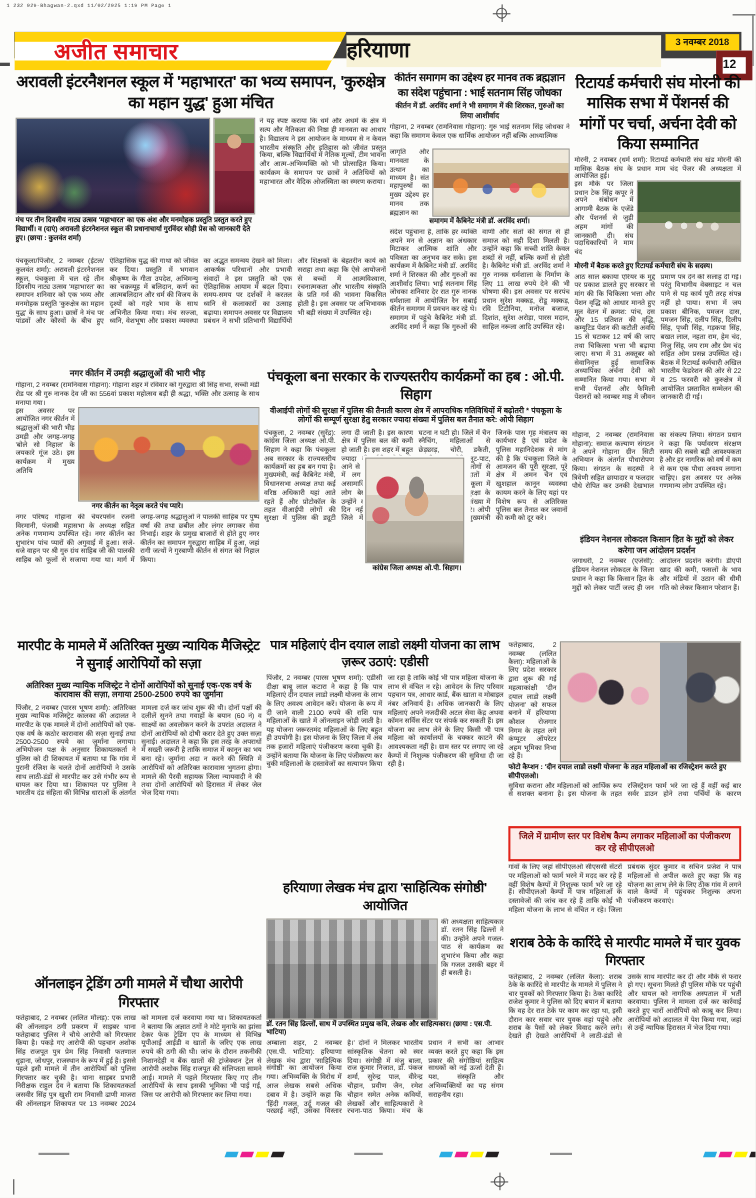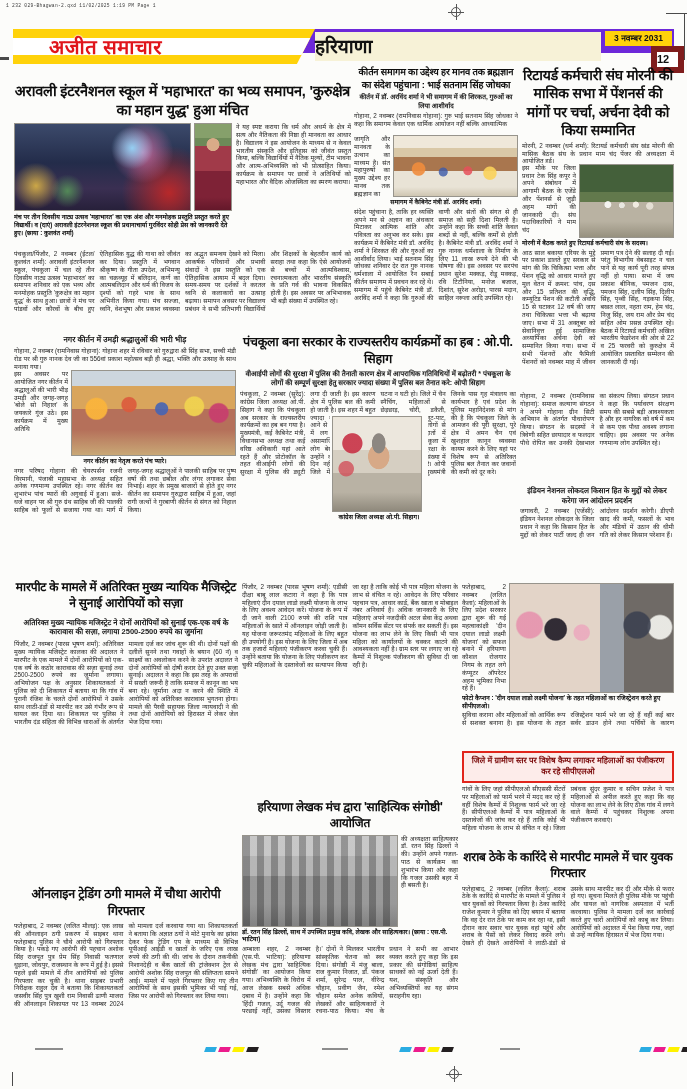--- a/index.html
+++ b/index.html
@@ -9,21 +9,21 @@
   .headline{font-weight:800;text-align:center;color:#0e0e0e;line-height:1.32;letter-spacing:-0.2px;}
   .subhead{font-weight:700;text-align:center;color:#1a1a1a;line-height:1.3;}
   .bodytext{font-size:6.3px;line-height:1.24;text-align:justify;color:#2b2b2b;overflow:hidden;}
   .cols2{columns:2;column-gap:5px;}
   .cols3{columns:3;column-gap:5px;}
   .cols4{columns:4;column-gap:5px;}
   .caption{font-size:6.3px;font-weight:700;color:#0d0d0d;line-height:1.22;}
   .photo{border:1px solid #97948c;box-sizing:border-box;}
   .row{display:flex;}
   
-  .masthead{position:absolute;left:13px;top:29px;width:661px;height:24px;background:#6d28d9;}
+  .masthead{position:absolute;left:13px;top:29px;width:661px;height:24px;background:#404040;}
   .brand-wrap{position:absolute;left:0;top:0;width:302px;height:35px;background:#ffd20a;
               clip-path:polygon(0 0,100% 0,94% 100%,0 100%);}
   .brand-stripe{position:absolute;left:0;top:9px;width:100%;height:17px;background:#ffffff;}
   .brand-text{position:absolute;left:36px;top:4px;font-size:20px;font-weight:800;color:#e0151b;
               text-shadow:0 0 1.5px #fff,0 0 1.5px #fff,0 0 2px #fff;letter-spacing:0.5px;}
   .city-text{position:absolute;left:168px;top:13px;font-size:8.5px;font-weight:700;color:#ffffff;}
   .section-box{position:absolute;left:302px;top:3px;width:286px;height:29px;background:#f7f2d7;
                text-align:left;line-height:29px;font-size:19px;font-weight:800;color:#111;}
   .date-box{position:absolute;left:592px;top:2px;width:67px;height:15px;background:#ffd20a;
             text-align:center;line-height:15px;font-size:8.5px;font-weight:700;color:#111;}
@@ -67,25 +67,25 @@
   <div class="cropline" style="left:666px;top:13px;width:21px;height:1px;"></div>
   <div class="cropline" style="left:0;top:57px;width:9px;height:3px;"></div>
 
   <div class="masthead">
     <div class="brand-wrap">
       <div class="brand-stripe"></div>
       <div class="brand-text">अजीत समाचार</div>
       <div class="city-text">चंडीगढ़</div>
     </div>
     <div class="section-box">हरियाणा</div>
-    <div class="date-box">3 नवम्बर 2031</div>
+    <div class="date-box">3 नवम्बर 2018</div>
     <div class="pagenum-box">12</div>
   </div>
 
-  <div class="block" style="left:14px;top:82px;width:337px;height:264px;">
+  <div class="block" style="left:14px;top:66px;width:337px;height:264px;">
     <div class="headline" style="font-size:14.5px;">अरावली इंटरनैशनल स्कूल में 'महाभारत' का भव्य समापन, 'कुरुक्षेत्र का महान युद्ध' हुआ मंचित</div>
     <div class="row" style="margin-top:3px;">
       <div style="width:218px;">
         <div class="row" style="gap:3px;">
           <div class="photo ph-stage" style="width:177px;height:88px;"></div>
           <div class="photo ph-principal" style="width:38px;height:88px;"></div>
         </div>
         <div class="caption" style="margin-top:2px;">मंच पर तीन दिवसीय नाट्य उत्सव 'महाभारत' का एक अंश और मनमोहक प्रस्तुति प्रस्तुत करते हुए विद्यार्थी। व (दाएं) अरावली इंटरनेशनल स्कूल की प्रधानाचार्या गुरविंदर सोही प्रेस को जानकारी देते हुए। (छाया : कुलवंत शर्मा)</div>
       </div>
       <div class="bodytext" style="flex:1;padding-left:4px;height:124px;">ने यह स्पष्ट कराया कि धर्म और अधर्म के क्षेत्र में सत्य और नैतिकता की निष्ठा ही मानवता का आधार है। विद्यालय ने इस आयोजन के माध्यम से न केवल भारतीय संस्कृति और इतिहास को जीवंत प्रस्तुत किया, बल्कि विद्यार्थियों में नैतिक मूल्यों, टीम भावना और आत्म-अभिव्यक्ति को भी प्रोत्साहित किया। कार्यक्रम के समापन पर छात्रों ने अतिथियों को महाभारत और वैदिक ओजस्विता का स्मरण कराया।</div>
@@ -150,20 +150,21 @@
     <div class="subhead" style="font-size:7.5px;margin-top:6px;">अतिरिक्त मुख्य न्यायिक मजिस्ट्रेट ने दोनों आरोपियों को सुनाई एक-एक वर्ष के कारावास की सज़ा, लगाया 2500-2500 रुपये का जुर्माना</div>
     <div class="bodytext cols2" style="margin-top:3px;height:218px;">पिंजौर, 2 नवम्बर (पारस भूषण शर्मा): अतिरिक्त मुख्य न्यायिक मजिस्ट्रेट कालका की अदालत ने मारपीट के एक मामले में दोनों आरोपियों को एक-एक वर्ष के कठोर कारावास की सज़ा सुनाई तथा 2500-2500 रुपये का जुर्माना लगाया। अभियोजन पक्ष के अनुसार शिकायतकर्ता ने पुलिस को दी शिकायत में बताया था कि गांव में पुरानी रंजिश के चलते दोनों आरोपियों ने उसके साथ लाठी-डंडों से मारपीट कर उसे गंभीर रूप से घायल कर दिया था। शिकायत पर पुलिस ने भारतीय दंड संहिता की विभिन्न धाराओं के अंतर्गत मामला दर्ज कर जांच शुरू की थी। दोनों पक्षों की दलीलें सुनने तथा गवाहों के बयान (60 नं) व साक्ष्यों का अवलोकन करने के उपरांत अदालत ने दोनों आरोपियों को दोषी करार देते हुए उक्त सज़ा सुनाई। अदालत ने कहा कि इस तरह के अपराधों में सख्ती जरूरी है ताकि समाज में कानून का भय बना रहे। जुर्माना अदा न करने की स्थिति में आरोपियों को अतिरिक्त कारावास भुगतना होगा। मामले की पैरवी सहायक जिला न्यायवादी ने की तथा दोनों आरोपियों को हिरासत में लेकर जेल भेज दिया गया।</div>
   </div>
 
   <div class="block" style="left:14px;top:886px;width:224px;height:152px;">
     <div class="headline" style="font-size:12.5px;">ऑनलाइन ट्रेडिंग ठगी मामले में चौथा आरोपी गिरफ्तार</div>
     <div class="bodytext cols2" style="margin-top:3px;height:108px;">फतेहाबाद, 2 नवम्बर (ललित मौलड़): एक लाख की ऑनलाइन ठगी प्रकरण में साइबर थाना फतेहाबाद पुलिस ने चौथे आरोपी को गिरफ्तार किया है। पकड़े गए आरोपी की पहचान अशोक सिंह राजपूत पुत्र प्रेम सिंह निवासी फतणाल धुड़ाना, जोधपुर, राजस्थान के रूप में हुई है। इससे पहले इसी मामले में तीन आरोपियों को पुलिस गिरफ्तार कर चुकी है। थाना साइबर प्रभारी निरीक्षक राहुल देव ने बताया कि शिकायतकर्ता जसवीर सिंह पुत्र खुशी राम निवासी ढाणी माजरा की ऑनलाइन शिकायत पर 13 नवम्बर 2024 को मामला दर्ज करवाया गया था। शिकायतकर्ता ने बताया कि अज्ञात ठगों ने मोटे मुनाफे का झांसा देकर फेक ट्रेडिंग एप के माध्यम से विभिन्न यूपीआई आईडी व खातों के जरिए एक लाख रुपये की ठगी की थी। जांच के दौरान तकनीकी निशानदेही व बैंक खातों की ट्रांजेक्शन ट्रेल से आरोपी अशोक सिंह राजपूत की संलिप्तता सामने आई। मामले में पहले गिरफ्तार किए गए तीन आरोपियों के साथ इसकी भूमिका भी पाई गई, जिस पर आरोपी को गिरफ्तार कर लिया गया।</div>
   </div>
 
   <div class="block" style="left:242px;top:580px;width:216px;height:216px;">
+    <div class="headline" style="font-size:11.5px;">पात्र महिलाएं दीन दयाल लाडो लक्ष्मी योजना का लाभ ज़रूर उठाएं: एडीसी</div>
     <div class="bodytext cols2" style="margin-top:3px;height:172px;">पिंजौर, 2 नवम्बर (पारस भूषण शर्मा): एडीसी दीक्षा बाबू लाल कटारा ने कहा है कि पात्र महिलाएं दीन दयाल लाडो लक्ष्मी योजना के लाभ के लिए अवश्य आवेदन करें। योजना के रूप में दी जाने वाली 2100 रुपये की राशि पात्र महिलाओं के खाते में ऑनलाइन जोड़ी जाती है। यह योजना जरूरतमंद महिलाओं के लिए बहुत ही उपयोगी है। इस योजना के लिए जिला में अब तक हजारों महिलाएं पंजीकरण करवा चुकी हैं। उन्होंने बताया कि योजना के लिए पंजीकरण कर चुकी महिलाओं के दस्तावेजों का सत्यापन किया जा रहा है ताकि कोई भी पात्र महिला योजना के लाभ से वंचित न रहे। आवेदन के लिए परिवार पहचान पत्र, आधार कार्ड, बैंक खाता व मोबाइल नंबर अनिवार्य है। अधिक जानकारी के लिए महिलाएं अपने नजदीकी अटल सेवा केंद्र अथवा कॉमन सर्विस सेंटर पर संपर्क कर सकती हैं। इस योजना का लाभ लेने के लिए किसी भी पात्र महिला को कार्यालयों के चक्कर काटने की आवश्यकता नहीं है। ग्राम स्तर पर लगाए जा रहे कैम्पों में निशुल्क पंजीकरण की सुविधा दी जा रही है।</div>
   </div>
 
   <div class="block" style="left:462px;top:580px;width:212px;height:266px;">
     <div class="row" style="gap:3px;margin-top:3px;">
       <div class="bodytext" style="width:44px;height:110px;">फतेहाबाद, 2 नवम्बर (ललित कैला): महिलाओं के लिए प्रदेश सरकार द्वारा शुरू की गई महत्वाकांक्षी 'दीन दयाल लाडो लक्ष्मी योजना' को सफल बनाने में हरियाणा कौशल रोजगार निगम के तहत लगे कंप्यूटर ऑपरेटर अहम भूमिका निभा रहे हैं।</div>
       <div class="photo ph-office" style="flex:1;height:110px;"></div>
     </div>
     <div class="caption" style="margin-top:1px;">फोटो कैप्शन : 'दीन दयाल लाडो लक्ष्मी योजना' के तहत महिलाओं का रजिस्ट्रेशन करते हुए सीपीएलओ।</div>
     <div class="bodytext cols2" style="margin-top:2px;height:20px;">सुविधा कराना और महिलाओं को आर्थिक रूप से सशक्त बनाना है। इस योजना के तहत रजिस्ट्रेशन फार्म भरे जा रहे हैं वहीं कई बार सर्वर डाउन होने तथा पर्चियों के कारण महिलाओं को पंजीकरण में कठिनाई भी आती है।</div>

